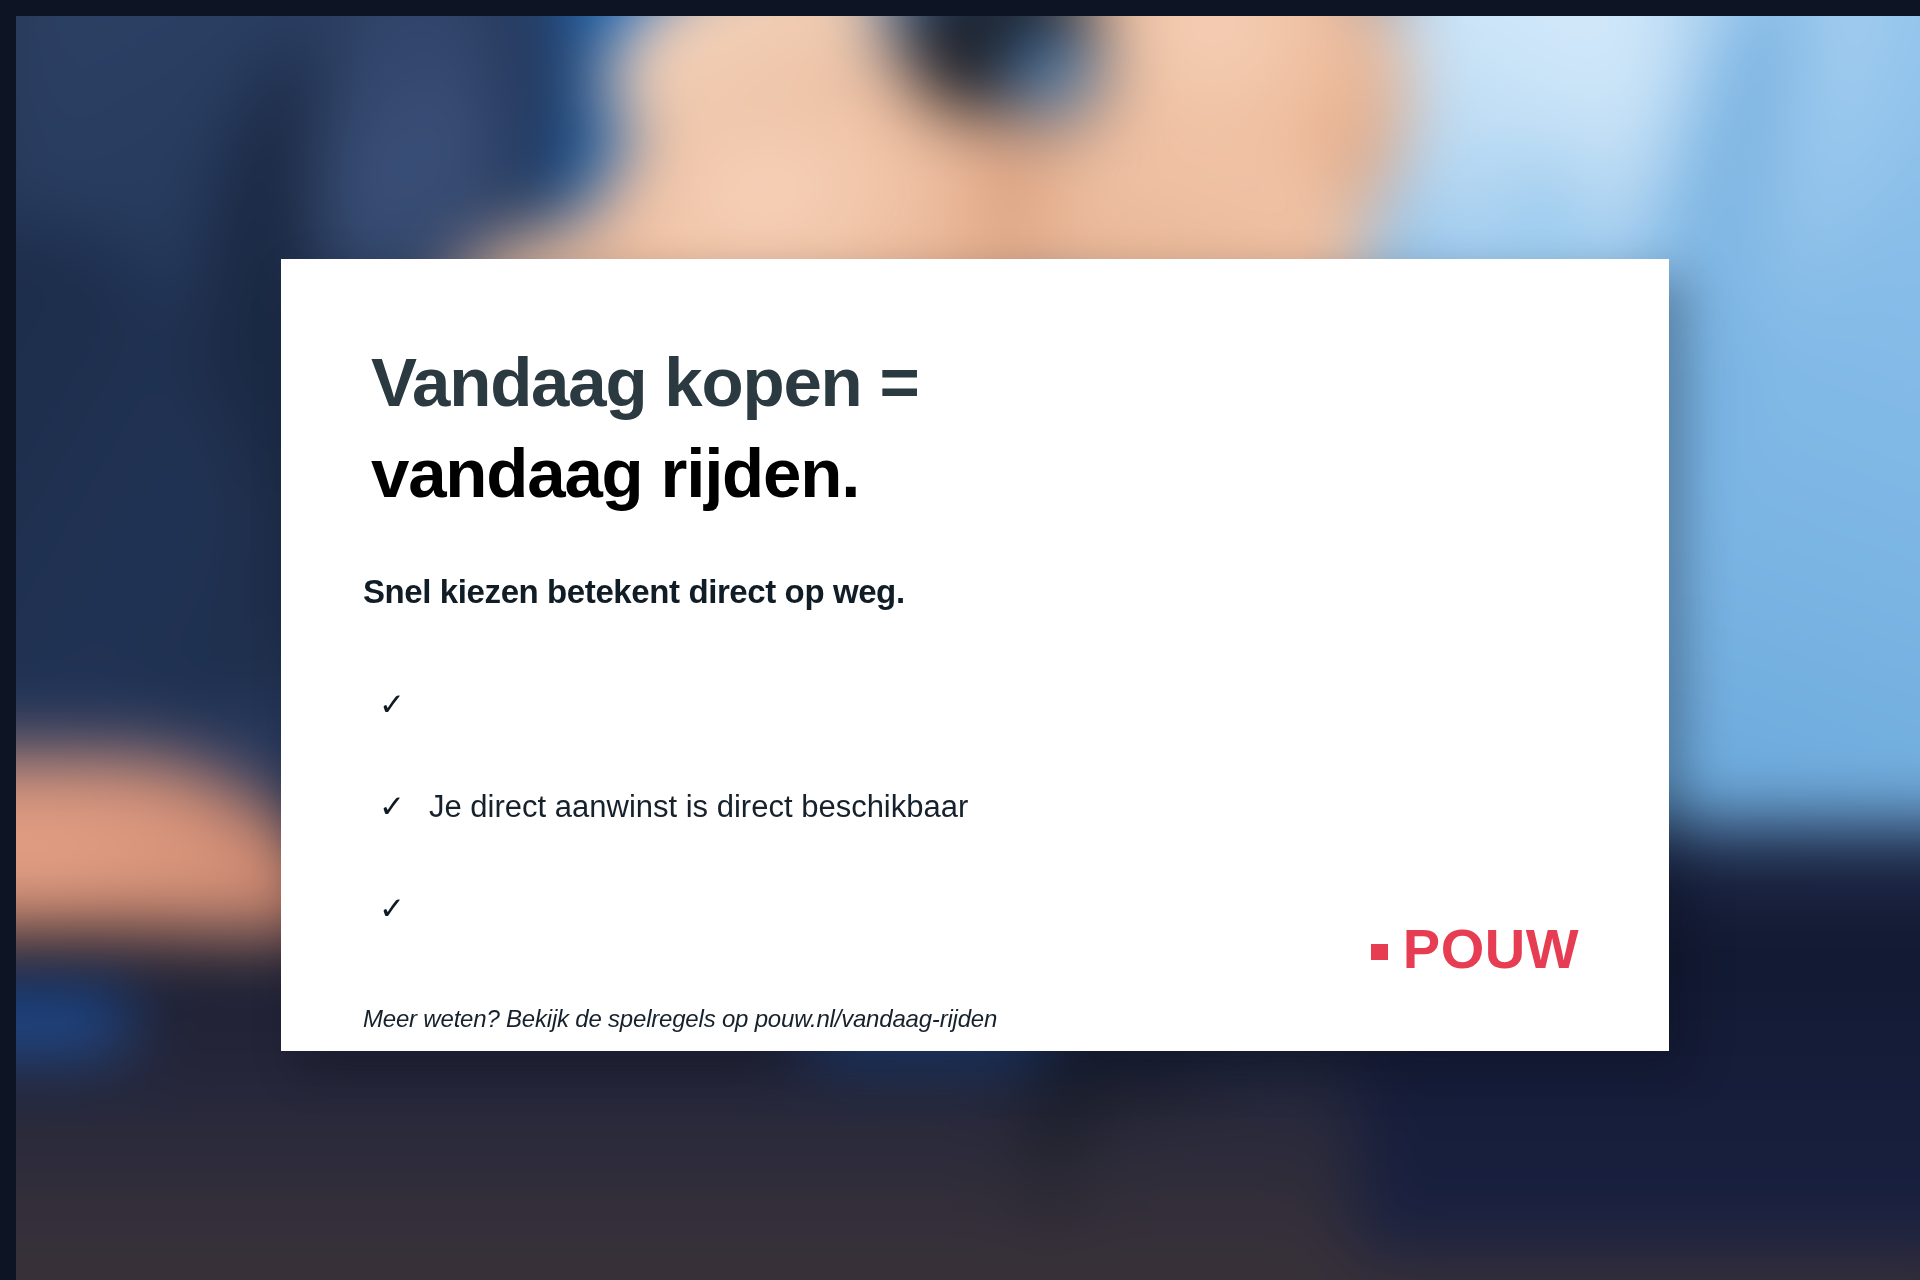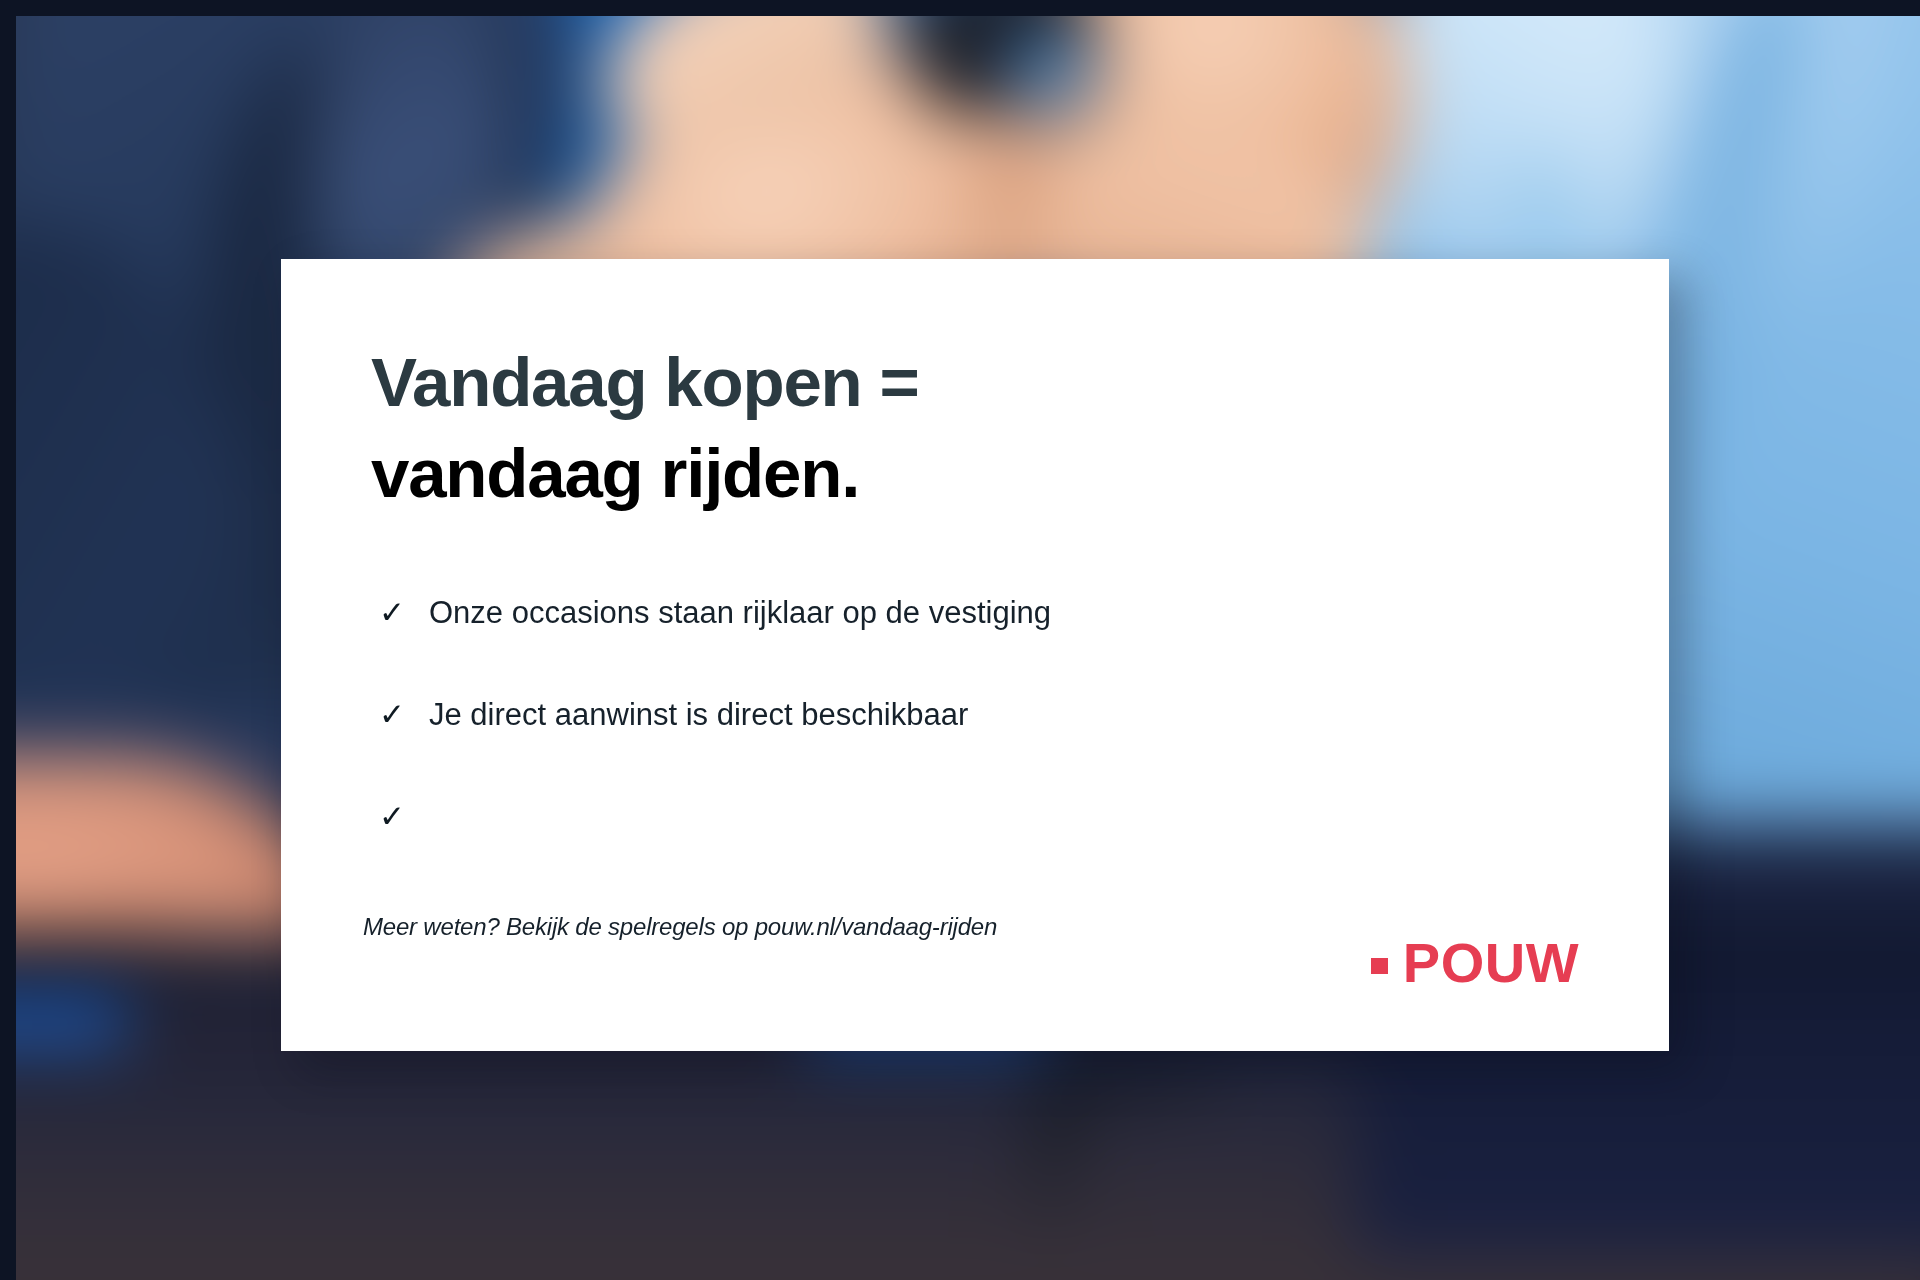--- a/index.html
+++ b/index.html
@@ -289,21 +289,21 @@
     font-size: 24px;
     font-style: italic;
     color: #16212b;
     letter-spacing: -.2px;
   }
 
   
   #logo {
     position: absolute;
     right: 74px;
-    bottom: 44px;
+    bottom: 58px;
     display: flex;
     align-items: center;
     gap: 7px;
   }
   #logo .dash {
     display: block;
     width: 17px;
     height: 13px;
     background: #e63d52;
     margin-bottom: -6px;
@@ -367,25 +367,25 @@
     </div>
   </div>
 
   <div id="card">
 
     <h1 class="headline">
       <span class="l1">Vandaag kopen =</span>
       <span class="l2">vandaag rijden.</span>
     </h1>
 
+    <p class="subhead">Snel kiezen betekent direct op weg.</p>
 
     <ul class="bullets">
       <li>
         <span class="check">✓</span>
-        <span>Onze occasions staan rijklaar op de vestiging</span>
       </li>
       <li>
         <span class="check">✓</span>
         <span>Je direct aanwinst is direct beschikbaar</span>
       </li>
       <li>
         <span class="check">✓</span>
       </li>
     </ul>
 

